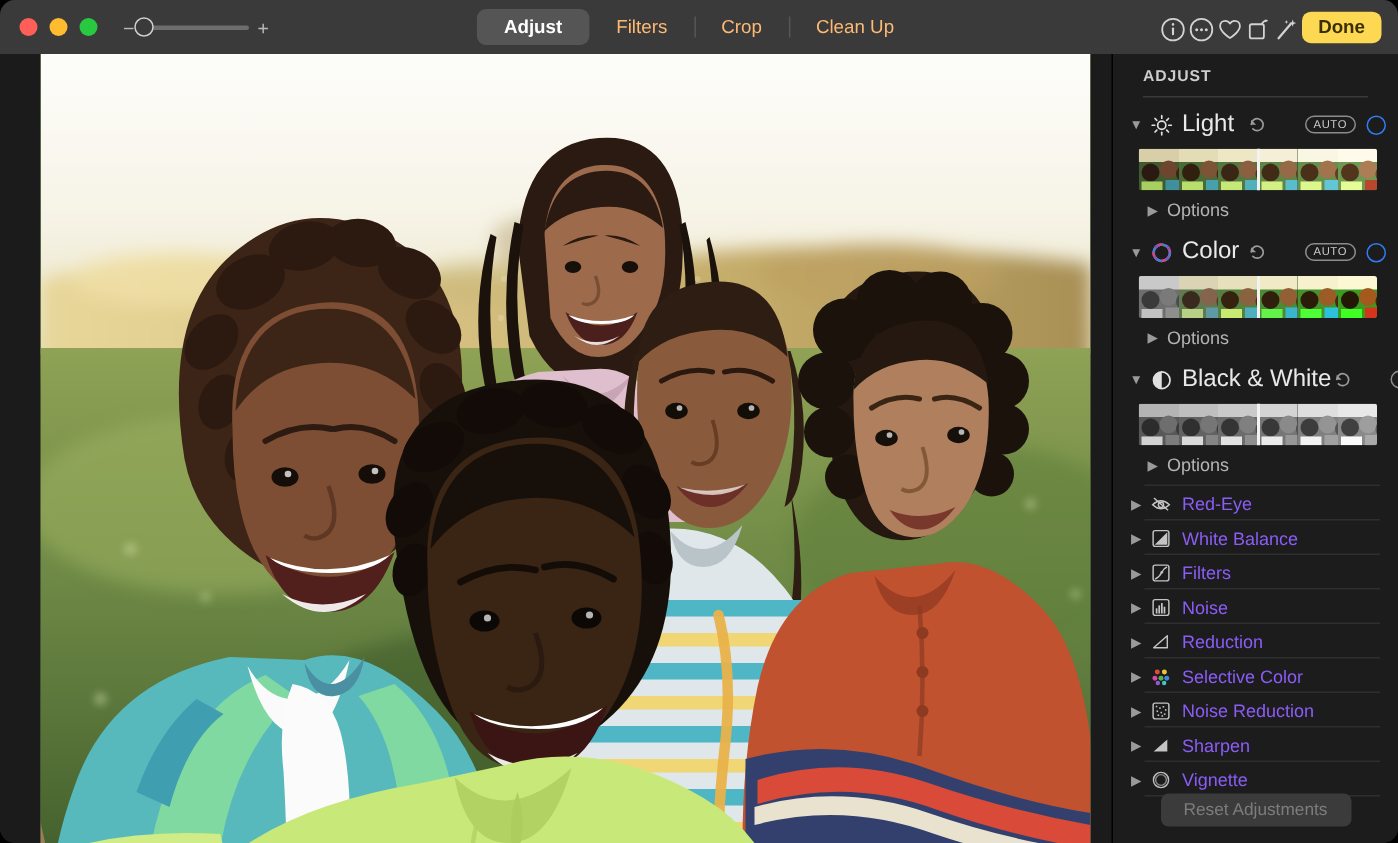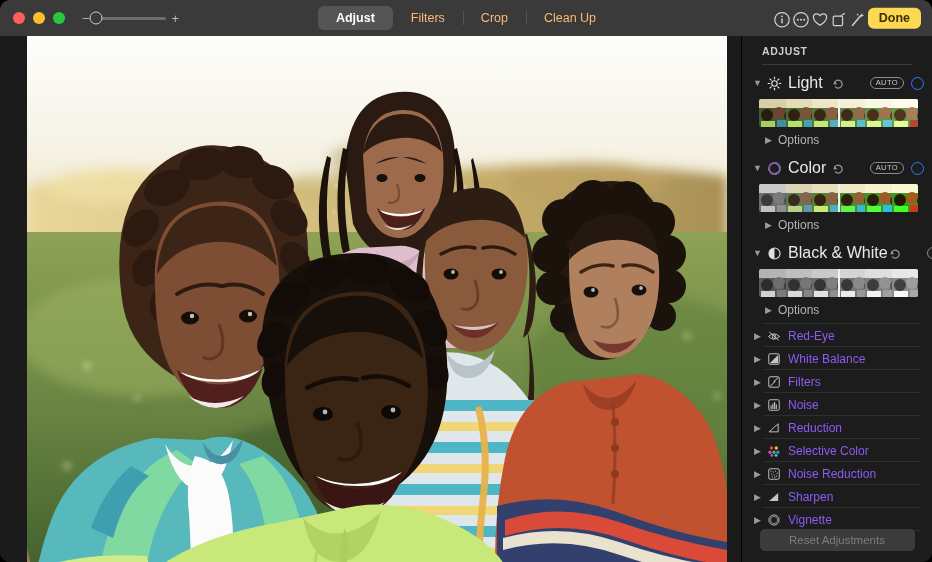--- a/index.html
+++ b/index.html
@@ -189,21 +189,21 @@
   }
   .item .i-label { font-size: 12px; color: #8b5cf6; }
 
   .items-sep { height: 1px; background: #2e2e2e; margin: 3px 12px 0 21px; }
 
   .reset-wrap {
     position: absolute; left: 0; right: 0; bottom: 11px;
     display: flex; justify-content: center;
   }
   .reset-btn {
-    width: 155px; height: 22px;
+    width: 127px; height: 22px;
     background: #3b3b3b; color: #7d7d7d;
     font-size: 11.5px; border-radius: 5px; border: none;
     display: flex; align-items: center; justify-content: center;
     font-family: "Liberation Sans", sans-serif;
   }
 </style>
 </head>
 <body>
 
 <div class="window">

